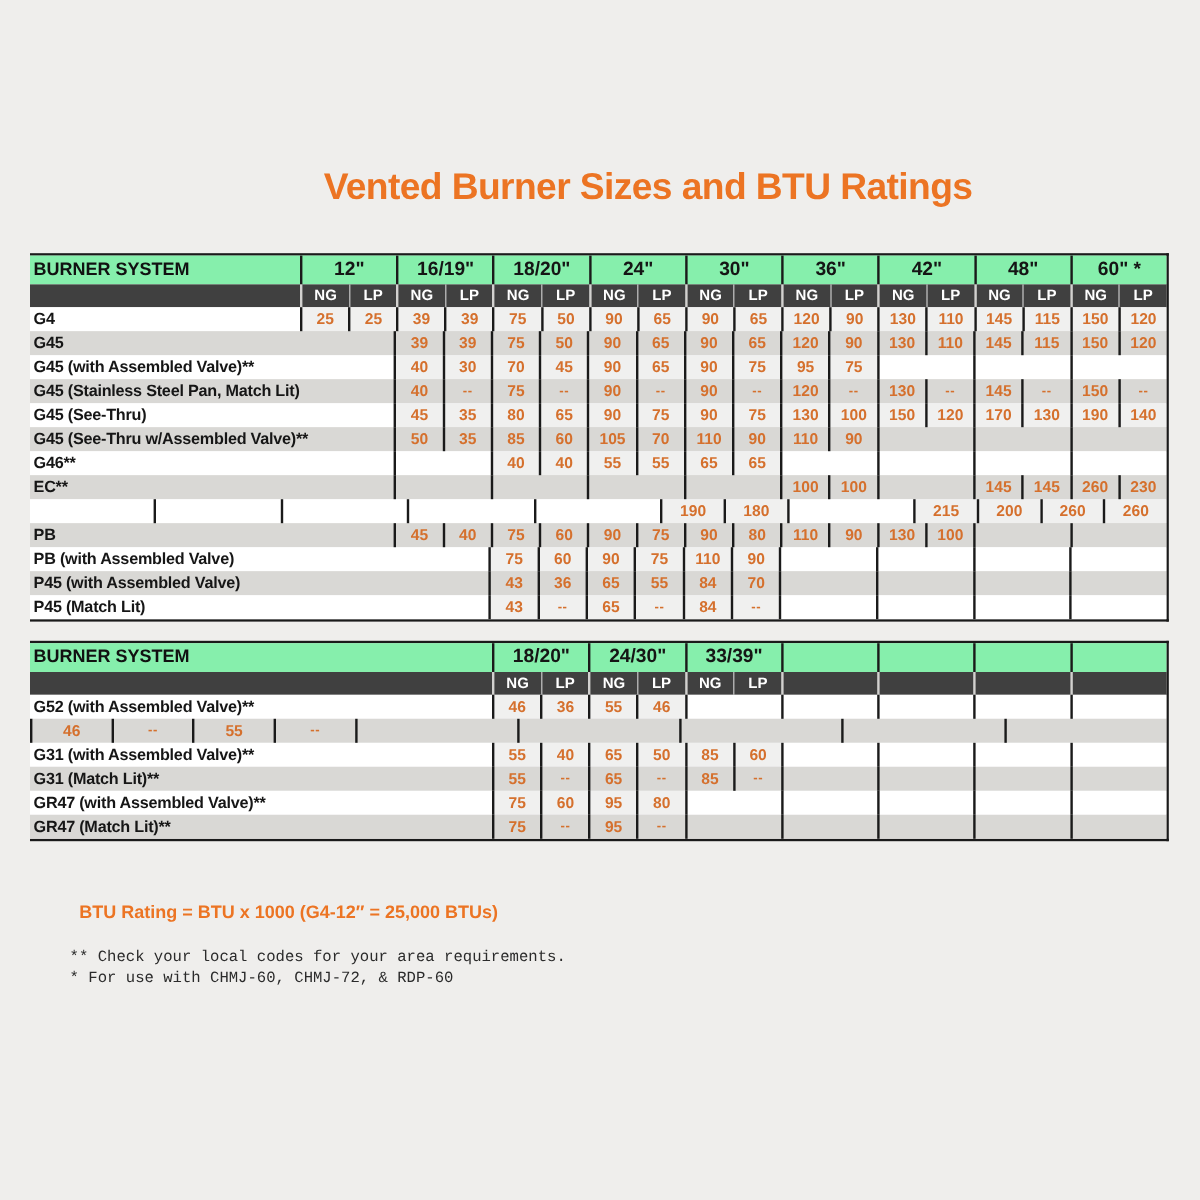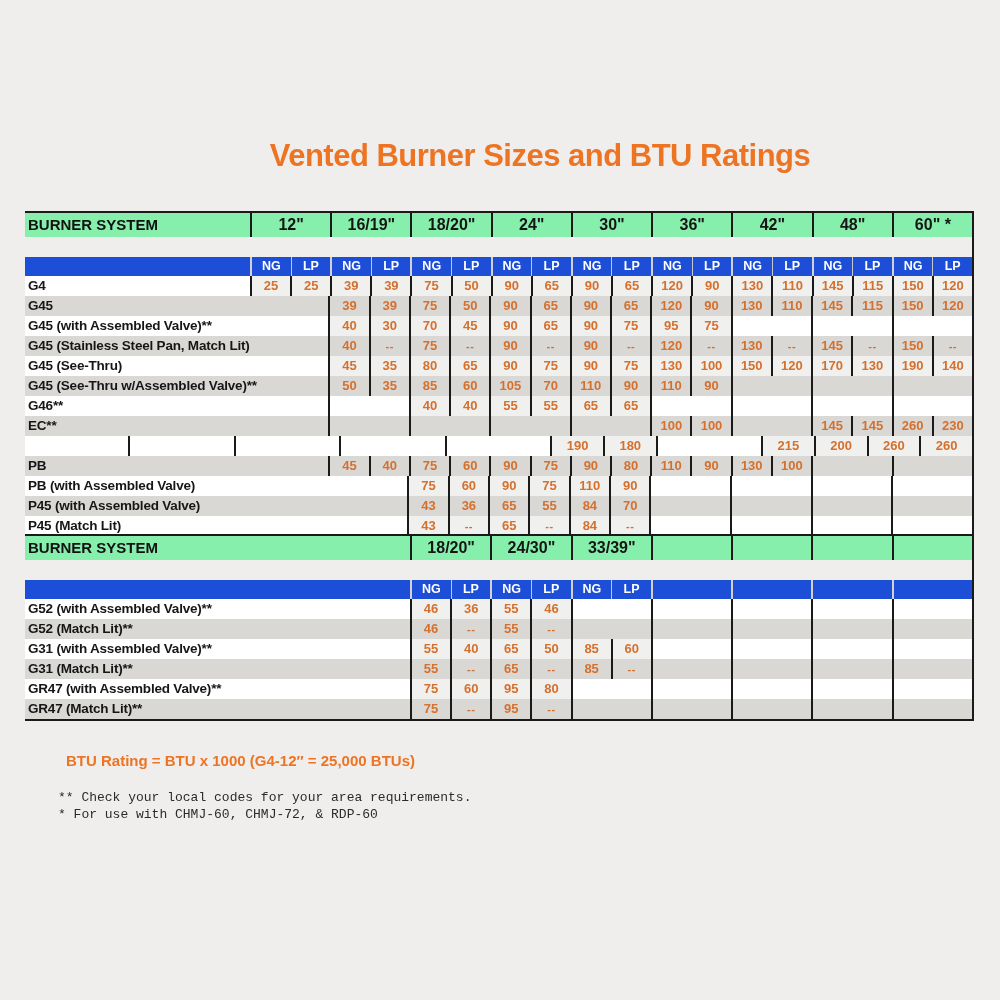--- a/index.html
+++ b/index.html
@@ -12,21 +12,21 @@
   .tbl{position:absolute;border-top:2px solid #1A1A1A;border-bottom:2px solid #1A1A1A;
     border-right:2px solid #1A1A1A;}
   #table1{left:25px;top:211px;width:947px;}
   #table2{left:25px;top:534px;width:947px;}
 
   .size-row{display:flex;height:24px;background:#86efac;}
   .label-cell{font-weight:bold;font-size:15px;line-height:24px;padding-left:3px;color:#111;
     flex:0 0 auto;box-sizing:border-box;}
   .size-cell{flex:1;text-align:center;font-weight:bold;font-size:16px;line-height:24px;color:#151515;}
 
-  .dark-row{display:flex;height:19px;background:#1d4ed8;margin-top:20px;}
+  .dark-row{display:flex;height:19px;background:#404040;}
   .dark-spacer{flex:0 0 auto;}
   .dark-grp{flex:1;display:flex;}
   .dark-grp-line{border-left:2px solid #D2D1CF;}
   .dark-cell{flex:1;color:#FFFFFF;font-weight:bold;font-size:12.5px;line-height:19px;text-align:center;}
   .dark-sep{border-left:1px solid #C9C9C9;}
 
   .data-row{display:flex;height:20px;}
   .light{background:#ffffff;justify-content:space-between;}
   .shaded{background:#D9D8D5;}
   .row-label{flex:0 0 auto;font-weight:bold;font-size:13.5px;line-height:20px;padding-left:3px;
@@ -651,21 +651,20 @@
         <div class="grp grp-line">
           <div class="val-cell"></div>
           <div class="val-cell"></div>
         </div>
         <div class="grp grp-line"></div>
         <div class="grp grp-line"></div>
         <div class="grp grp-line"></div>
         <div class="grp grp-line"></div>
       </div>
       <div class="data-row shaded">
-        <div class="row-label" style="width: 385px;">G52 (Match Lit)**</div>
         <div class="grp grp-line">
           <div class="val-cell">46</div>
           <div class="val-cell val-sep dash">--</div>
         </div>
         <div class="grp grp-line">
           <div class="val-cell">55</div>
           <div class="val-cell val-sep dash">--</div>
         </div>
         <div class="grp grp-line">
           <div class="val-cell"></div>

